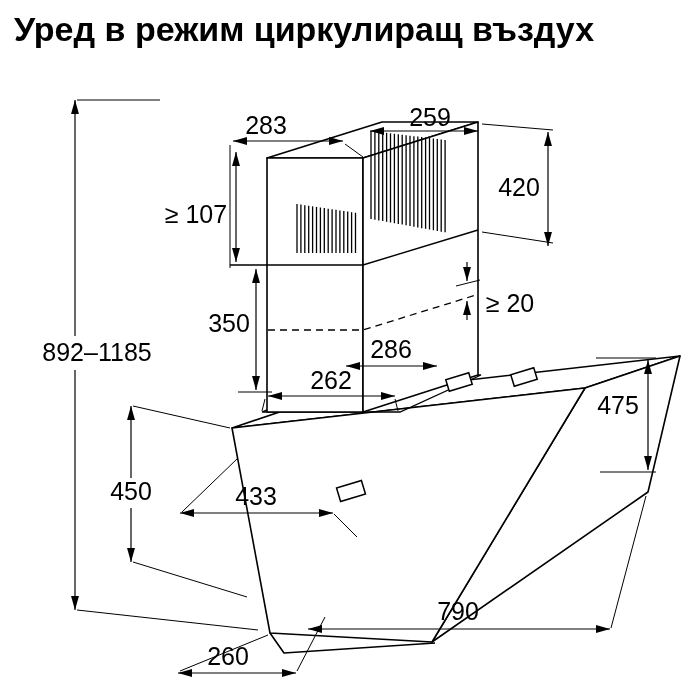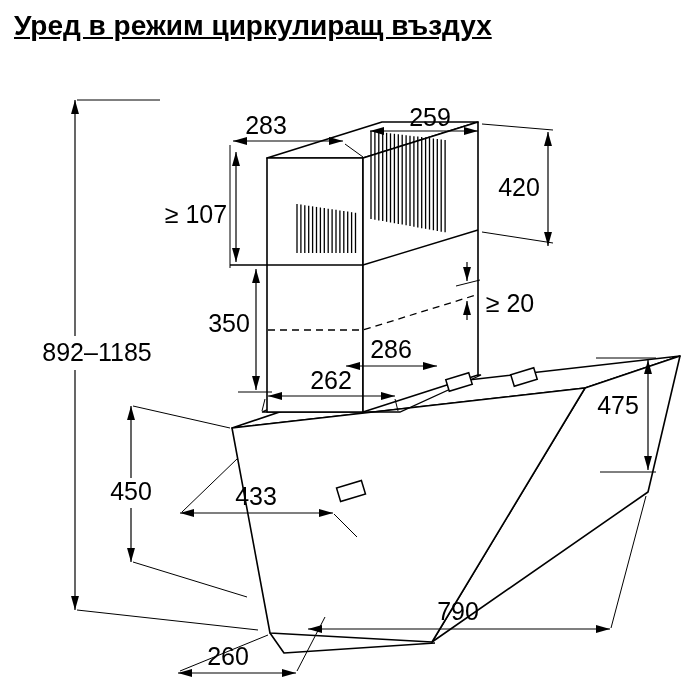--- a/index.html
+++ b/index.html
@@ -1,20 +1,20 @@
 <!DOCTYPE html>
 <html><head>
 <meta charset="utf-8">
 <style>
   html,body{margin:0;padding:0;background:#fff;}
   body{width:700px;height:700px;position:relative;overflow:hidden;
        font-family:"Liberation Sans",sans-serif;color:#000;}
   .title-block{position:absolute;left:14px;top:8px;}
   .title-line1{font-size:27px;font-weight:400;line-height:1.25;}
-  .title-line2{font-size:28px;font-weight:700;line-height:1.25;text-decoration:underline;}
+  .title-line2{font-size:34px;font-weight:700;line-height:1.25;}
   svg{position:absolute;left:0;top:0;}
   svg text{font-family:"Liberation Sans",sans-serif;font-size:25px;fill:#000;}
 </style>
 </head>
 <body>
 
 <div class="title-block">
   <div class="title-line2">Уред в режим циркулиращ въздух</div>
 </div>
 

